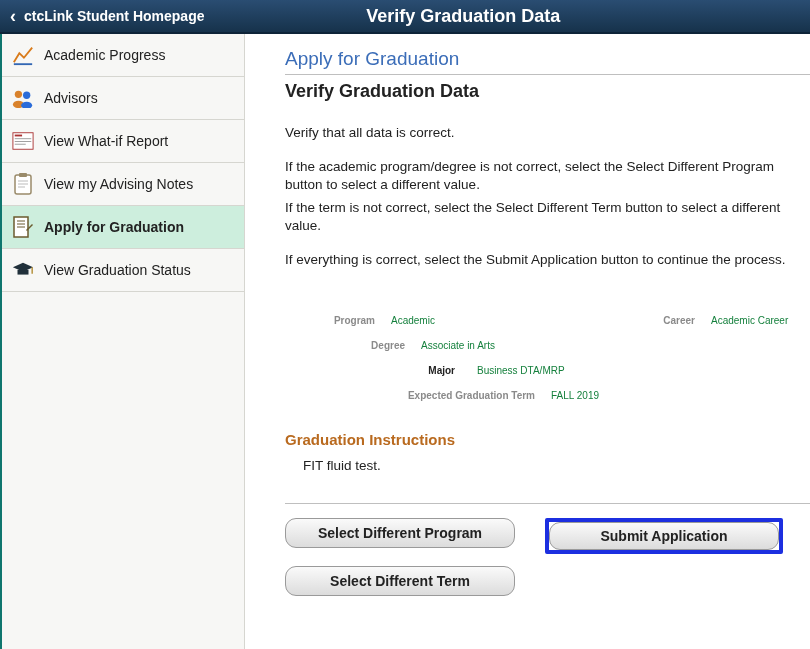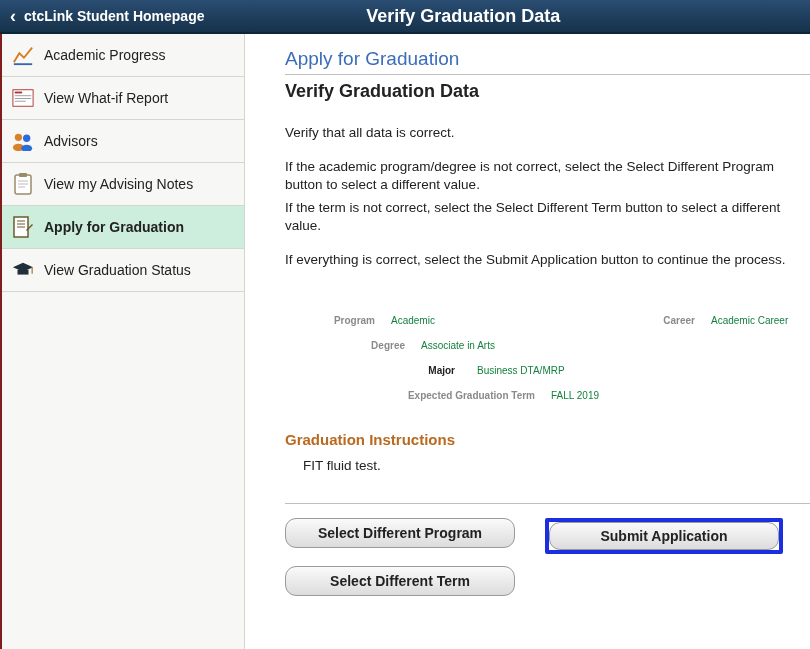--- a/index.html
+++ b/index.html
@@ -33,21 +33,21 @@
     font-weight:bold;
   }
 
   .body-row { display:flex; height:calc(649px - 34px); }
 
   
   .sidebar {
     width:245px;
     background:#f7f7f5;
     border-right:1px solid #d6d6d0;
-    border-left:2px solid #7f1d1d;
+    border-left:2px solid #0f766e;
   }
   .side-item {
     display:flex;
     align-items:center;
     gap:10px;
     padding:10px 10px;
     border-bottom:1px solid #d6d6d0;
     font-size:14px;
     color:#222;
     cursor:pointer;
@@ -154,45 +154,45 @@
         <svg width="22" height="22" viewBox="0 0 24 24">
             <polyline points="2,20 8,10 13,15 22,4" fill="none" stroke="#d97b1a" stroke-width="2"></polyline>
             <polyline points="2,22 22,22" stroke="#3367b3" stroke-width="2"></polyline>
           </svg>
       </span>
       <span>Academic Progress</span>
     </div>
 
     <div class="side-item">
       <span class="side-icon">
+        <svg width="24" height="20" viewBox="0 0 24 20">
+            <circle cx="7" cy="6" r="4" fill="#d9822b"></circle>
+            <circle cx="16" cy="7" r="4" fill="#2b6cd9"></circle>
+            <ellipse cx="7" cy="17" rx="6" ry="4" fill="#d9822b"></ellipse>
+            <ellipse cx="16" cy="18" rx="6" ry="4" fill="#2b6cd9"></ellipse>
+          </svg>
+      </span>
+      <span>Advisors</span>
+    </div>
+
+    <div class="side-item">
+      <span class="side-icon">
         <svg width="22" height="20" viewBox="0 0 24 20">
             <rect x="1" y="1" width="22" height="18" fill="#fff" stroke="#a33" stroke-width="1"></rect>
             <rect x="3" y="3" width="8" height="2" fill="#a33"></rect>
             <rect x="3" y="7" width="18" height="1" fill="#999"></rect>
             <rect x="3" y="10" width="18" height="1" fill="#999"></rect>
             <rect x="3" y="13" width="12" height="1" fill="#999"></rect>
           </svg>
       </span>
       <span>View What-if Report</span>
     </div>
 
     <div class="side-item">
       <span class="side-icon">
-        <svg width="24" height="20" viewBox="0 0 24 20">
-            <circle cx="7" cy="6" r="4" fill="#d9822b"></circle>
-            <circle cx="16" cy="7" r="4" fill="#2b6cd9"></circle>
-            <ellipse cx="7" cy="17" rx="6" ry="4" fill="#d9822b"></ellipse>
-            <ellipse cx="16" cy="18" rx="6" ry="4" fill="#2b6cd9"></ellipse>
-          </svg>
-      </span>
-      <span>Advisors</span>
-    </div>
-
-    <div class="side-item">
-      <span class="side-icon">
         <svg width="18" height="22" viewBox="0 0 18 22">
             <rect x="1" y="2" width="16" height="19" rx="2" fill="#fff" stroke="#9a8b6a" stroke-width="1.5"></rect>
             <rect x="5" y="0" width="8" height="4" rx="1" fill="#9a8b6a"></rect>
             <line x1="4" y1="8" x2="14" y2="8" stroke="#bbb"></line>
             <line x1="4" y1="11" x2="14" y2="11" stroke="#bbb"></line>
             <line x1="4" y1="14" x2="11" y2="14" stroke="#bbb"></line>
           </svg>
       </span>
       <span>View my Advising Notes</span>
     </div>

